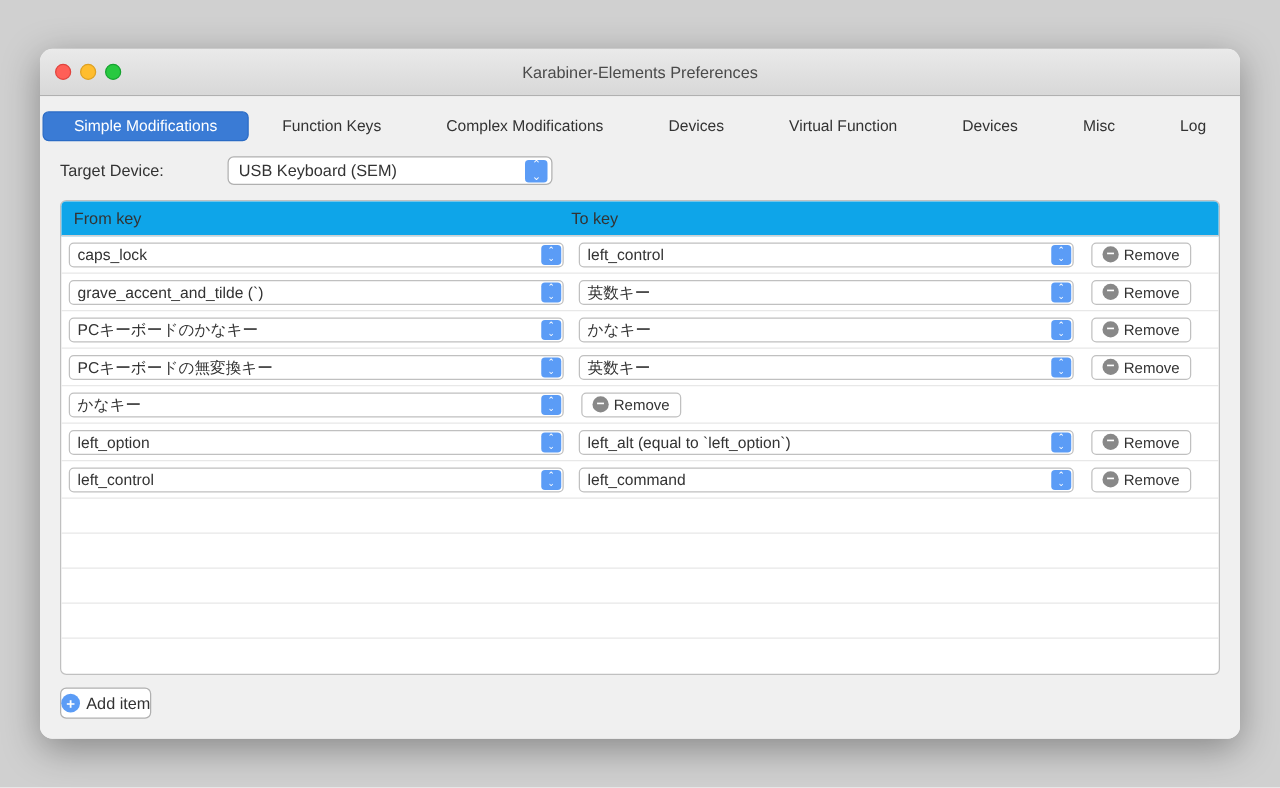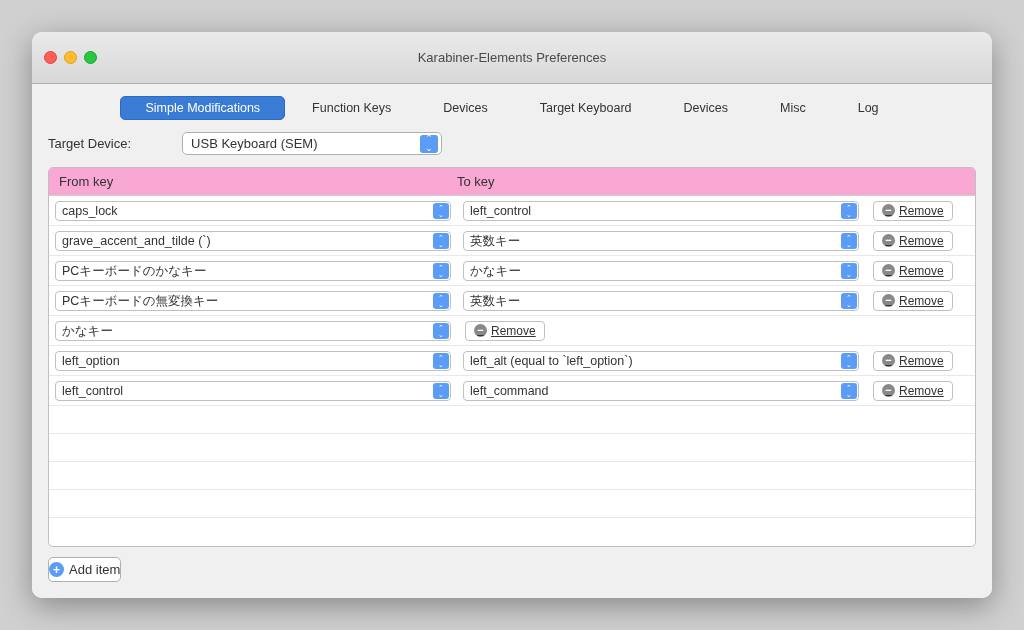--- a/index.html
+++ b/index.html
@@ -19,21 +19,21 @@
       width: 960px;
       background: #f5f5f5;
       border-radius: 10px;
       box-shadow: 0 8px 30px rgba(0,0,0,0.35);
       overflow: hidden;
     }
 
     .titlebar {
       background: linear-gradient(to bottom, #eaeaea, #d8d8d8);
       border-bottom: 1px solid #b0b0b0;
-      height: 52px;
+      height: 38px;
       display: flex;
       align-items: center;
       justify-content: center;
       position: relative;
       border-radius: 10px 10px 0 0;
     }
 
     .traffic-lights {
       position: absolute;
       left: 12px;
@@ -158,21 +158,21 @@
       border: 1px solid #c0c0c0;
       border-radius: 5px;
       overflow: hidden;
     }
 
     .table-header {
       display: grid;
       grid-template-columns: 1fr 1fr 110px;
       padding: 6px 10px;
       border-bottom: 1px solid #d0d0d0;
-      background: #f9a8d4;
+      background: #0ea5e9;
     }
 
     .col-header {
       font-size: 13px;
       font-weight: 500;
       color: #333;
     }
 
     .table-row {
       display: grid;
@@ -252,21 +252,20 @@
       align-items: center;
       gap: 4px;
       background: white;
       border: 1px solid #c0c0c0;
       border-radius: 4px;
       padding: 2px 8px;
       font-size: 12px;
       color: #333;
       cursor: pointer;
       white-space: nowrap;
-      text-decoration: underline;
     }
 
     .remove-icon {
       width: 13px;
       height: 13px;
       background: #888;
       border-radius: 50%;
       display: flex;
       align-items: center;
       justify-content: center;
@@ -333,22 +332,23 @@
     </div>
     <span class="title-text">Karabiner-Elements Preferences</span>
   </div>
 
   <div class="content">
 
     
     <div class="tab-bar">
       <div class="tab active">Simple Modifications</div>
       <div class="tab">Function Keys</div>
+      <div class="tab">Complex Modifications</div>
       <div class="tab">Devices</div>
-      <div class="tab">Target Keyboard</div>
+      <div class="tab">Virtual Function</div>
       <div class="tab">Devices</div>
       <div class="tab">Misc</div>
       <div class="tab">Log</div>
     </div>
 
     
     <div class="target-row">
       <span class="target-label">Target Device:</span>
       <div class="target-select-wrapper">
         <select class="target-select">

